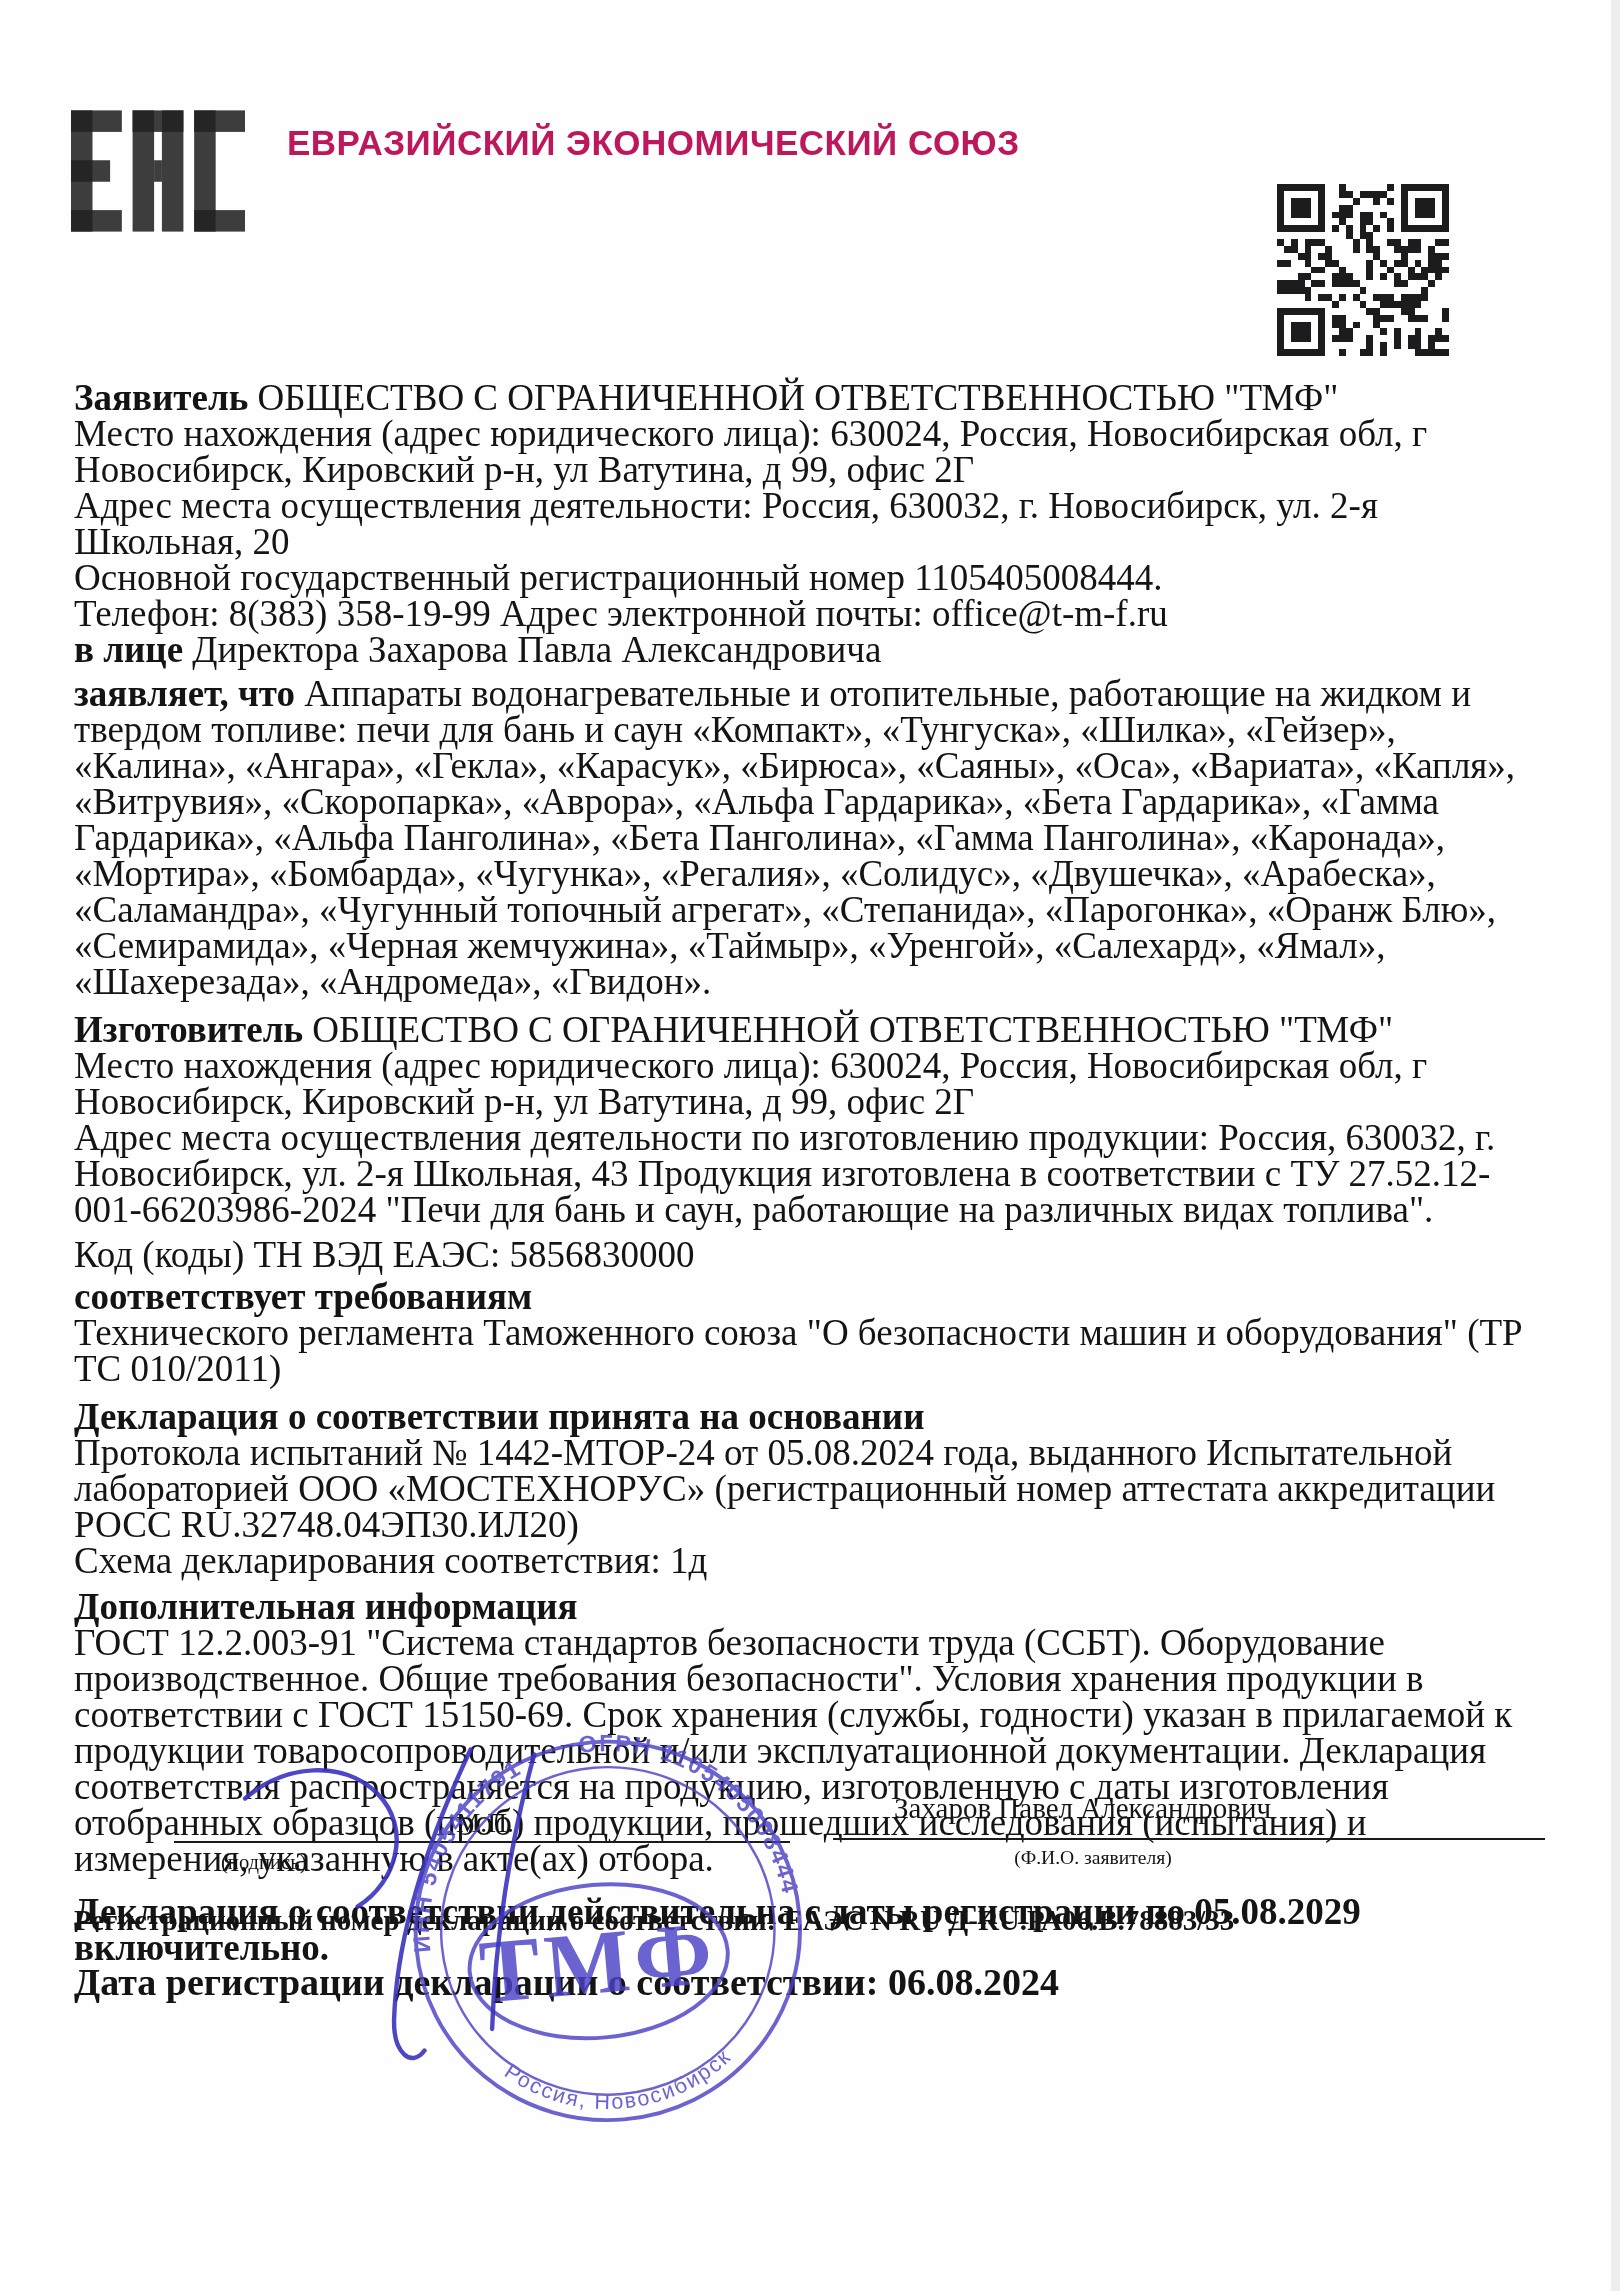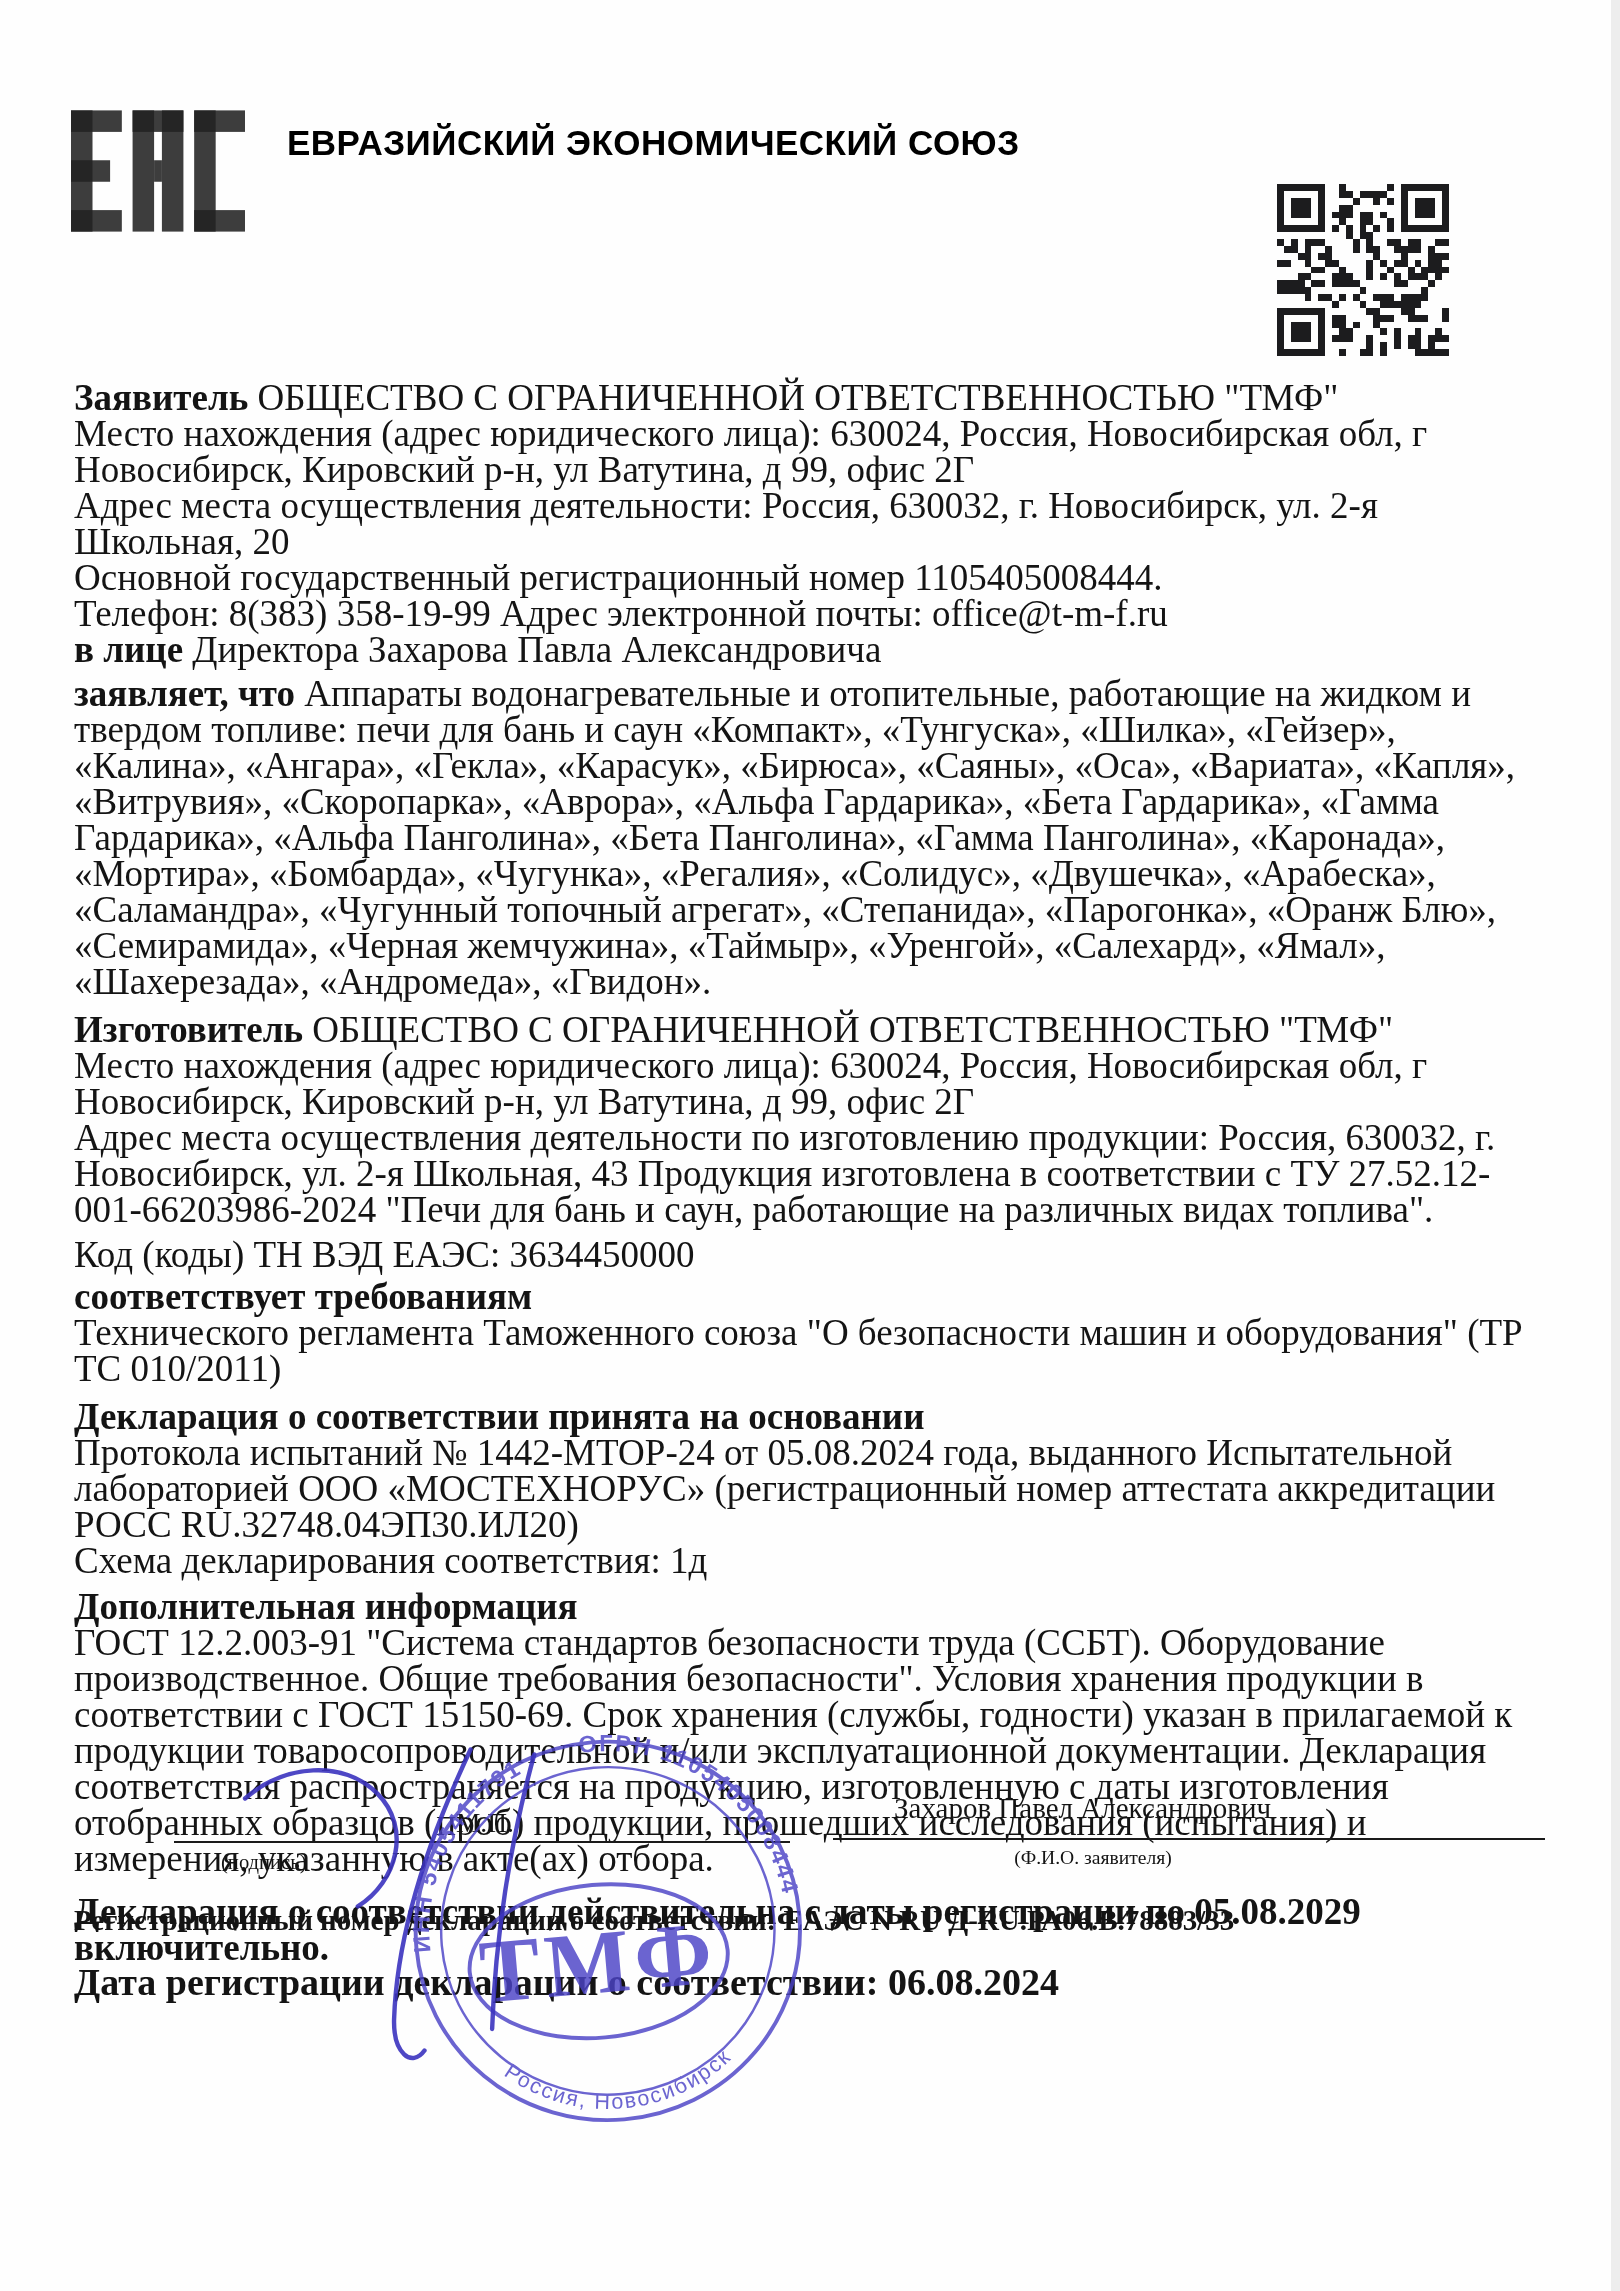--- a/index.html
+++ b/index.html
@@ -12,21 +12,21 @@
     overflow:hidden;
     margin:0 auto;
   }
   .scan-edge{position:absolute;right:0;top:0;width:8.8px;height:100%;background:#ededed;}
   
   .eac-logo{position:absolute;left:71px;top:110px;}
   .titles{
     position:absolute;left:287px;top:122px;
     font-family:"Liberation Sans", sans-serif;
     font-weight:bold;font-size:35px;line-height:41px;
-    letter-spacing:0.5px;color:#000000;
+    letter-spacing:0.5px;color:#be185d;
   }
   .qr-wrap{position:absolute;left:1277px;top:184px;width:172px;height:172px;}
   
   .main{
     position:absolute;left:74px;top:380px;width:1475px;
     font-size:37px;line-height:36px;
   }
   .main p{margin:0;}
   .main b{font-weight:bold;}
   .mt8{margin-top:7.8px!important;}
@@ -378,21 +378,21 @@
     <p>Основной государственный регистрационный номер 1105405008444.</p>
     <p>Телефон: 8(383) 358-19-99 Адрес электронной почты: office@t-m-f.ru</p>
     <p><b>в лице</b> <span>Директора Захарова Павла Александровича</span></p>
 
     <p class="mt8"><b>заявляет, что</b> <span>Аппараты водонагревательные и отопительные, работающие на жидком и твердом топливе: печи для бань и саун «Компакт», «Тунгуска», «Шилка», «Гейзер», «Калина», «Ангара», «Гекла», «Карасук», «Бирюса», «Саяны», «Оса», «Вариата», «Капля», «Витрувия», «Скоропарка», «Аврора», «Альфа Гардарика», «Бета Гардарика», «Гамма Гардарика», «Альфа Панголина», «Бета Панголина», «Гамма Панголина», «Каронада», «Мортира», «Бомбарда», «Чугунка», «Регалия», «Солидус», «Двушечка», «Арабеска», «Саламандра», «Чугунный топочный агрегат», «Степанида», «Парогонка», «Оранж Блю», «Семирамида», «Черная жемчужина», «Таймыр», «Уренгой», «Салехард», «Ямал», «Шахерезада», «Андромеда», «Гвидон».</span></p>
 
     <p class="mt12"><b>Изготовитель</b> <span>ОБЩЕСТВО С ОГРАНИЧЕННОЙ ОТВЕТСТВЕННОСТЬЮ "ТМФ"</span></p>
     <p>Место нахождения (адрес юридического лица): 630024, Россия, Новосибирская обл, г Новосибирск, Кировский р-н, ул Ватутина, д 99, офис 2Г</p>
     <p>Адрес места осуществления деятельности по изготовлению продукции: Россия, 630032, г. Новосибирск, ул. 2-я Школьная, 43 Продукция изготовлена в соответствии с ТУ 27.52.12-001-66203986-2024 "Печи для бань и саун, работающие на различных видах топлива".</p>
 
-    <p class="mt10">Код (коды) ТН ВЭД ЕАЭС: 3634450000</p>
+    <p class="mt10">Код (коды) ТН ВЭД ЕАЭС: 5856830000</p>
 
     <p class="mt6"><b>соответствует требованиям</b></p>
     <p>Технического регламента Таможенного союза "О безопасности машин и оборудования" (ТР ТС 010/2011)</p>
 
     <p class="mt12"><b>Декларация о соответствии принята на основании</b></p>
     <p>Протокола испытаний № 1442-МТОР-24 от 05.08.2024 года, выданного Испытательной лабораторией ООО «МОСТЕХНОРУС» (регистрационный номер аттестата аккредитации РОСС RU.32748.04ЭП30.ИЛ20)</p>
     <p>Схема декларирования соответствия: 1д</p>
 
     <p class="mt10"><b>Дополнительная информация</b></p>
     <p>ГОСТ 12.2.003-91 "Система стандартов безопасности труда (ССБТ). Оборудование производственное. Общие требования безопасности". Условия хранения продукции в соответствии с ГОСТ 15150-69. Срок хранения (службы, годности) указан в прилагаемой к продукции товаросопроводительной и/или эксплуатационной документации. Декларация соответствия распространяется на продукцию, изготовленную с даты изготовления отобранных образцов (проб) продукции, прошедших исследования (испытания) и измерения, указанную в акте(ах) отбора.</p>

